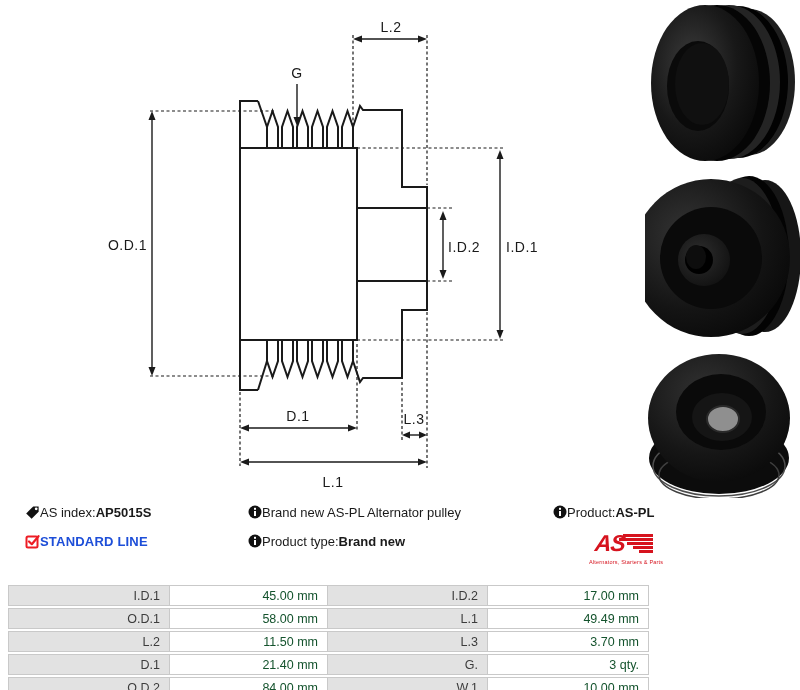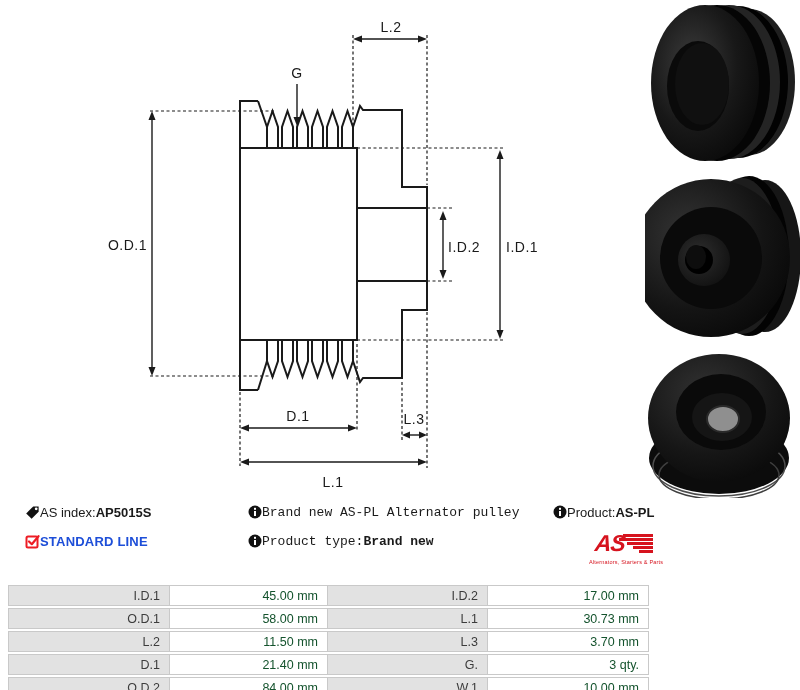--- a/index.html
+++ b/index.html
@@ -10,21 +10,21 @@
   .drawing{position:absolute;left:0;top:0;}
   .drawing text{font-family:"Liberation Sans",sans-serif;font-size:14px;fill:#1a1a1a;letter-spacing:.5px;}
 
   
   .photos{position:absolute;left:645px;top:2px;width:155px;display:flex;flex-direction:column;gap:6px;}
   .photo{width:155px;}
 
   
   .info-bar{position:absolute;left:0;top:504px;width:800px;height:72px;font-size:13px;}
   .info-col{position:absolute;top:0;}
-  .col1{left:25px;} .col2{left:248px;font-family:Liberation Mono, monospace;} .col3{left:553px;}
+  .col1{left:25px;} .col2{left:248px;} .col3{left:553px;}
   .info-line{display:flex;align-items:center;height:16px;margin-bottom:13px;white-space:nowrap;}
   .info-line .ic{flex:0 0 auto;display:inline-flex;}
   .bold{font-weight:bold;}
   .standard{font-weight:bold;color:#1d4ed8;letter-spacing:.2px;}
 
   
   .as-logo{margin-left:36px;margin-top:2px;width:72px;}
   .as-logo-mark{position:relative;width:64px;height:24px;}
   .as-logo-mark .as-txt{position:absolute;left:6px;top:-2px;font-size:23px;line-height:24px;font-weight:bold;
       font-style:italic;color:#d6131e;letter-spacing:-1px;transform:skewX(-6deg);}
@@ -280,21 +280,21 @@
       <tr>
         <td class="k first">I.D.1</td>
         <td class="v">45.00 mm</td>
         <td class="k">I.D.2</td>
         <td class="v">17.00 mm</td>
       </tr>
       <tr>
         <td class="k first">O.D.1</td>
         <td class="v">58.00 mm</td>
         <td class="k">L.1</td>
-        <td class="v">30.73 mm</td>
+        <td class="v">49.49 mm</td>
       </tr>
       <tr>
         <td class="k first">L.2</td>
         <td class="v">11.50 mm</td>
         <td class="k">L.3</td>
         <td class="v">3.70 mm</td>
       </tr>
       <tr>
         <td class="k first">D.1</td>
         <td class="v">21.40 mm</td>

